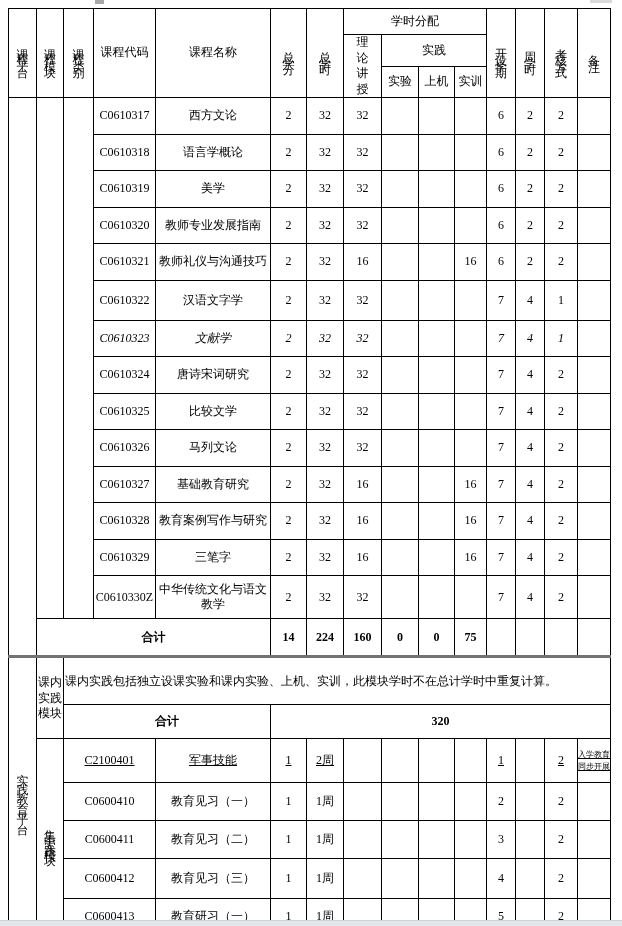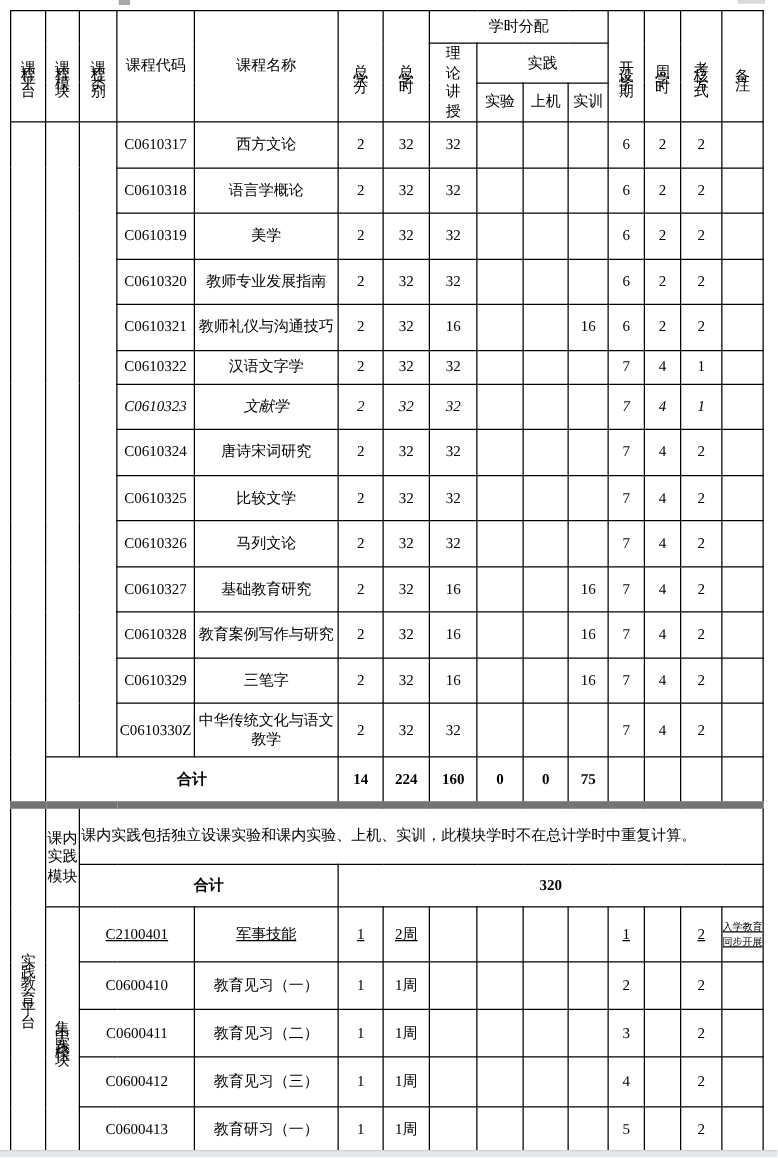--- a/index.html
+++ b/index.html
@@ -25,21 +25,21 @@
   thead tr{height:26px;}
   .bold{font-weight:bold;}
   .code-cell{font-size:12px;font-family:"Liberation Serif","DejaVu Serif",serif;}
   .note-cell{text-align:left;padding:0 1px;}
   .remark-cell{font-size:8px;line-height:1.5;padding:0;letter-spacing:0;}
   .pad-2ch{padding:0 7px;}
   .vtext{writing-mode:vertical-rl;text-orientation:upright;display:inline-block;line-height:1;}
   .head-v .vtext{letter-spacing:6px;}
   .vspread .vtext{letter-spacing:10px;}
   .vspread2 .vtext{letter-spacing:5px;}
-  .section-sep td{border-top:6px solid #737373;}
+  .section-sep td{border-top:3px solid #737373;}
 </style>
 </head>
 <body>
 
 <div class="page">
   <div class="pagebreak-mark"></div>
   <div class="pagebreak-mark2"></div>
 
   <table class="curriculum">
     <colgroup>
@@ -151,21 +151,21 @@
           <td>32</td>
           <td>16</td>
           <td></td>
           <td></td>
           <td>16</td>
           <td>6</td>
           <td>2</td>
           <td>2</td>
           <td></td>
         </tr>
-        <tr style="height: 27px; padding-left: 32px;">
+        <tr style="height: 40px; padding-left: 32px;">
           <td class="code-cell">C0610322</td>
           <td>汉语文字学</td>
           <td>2</td>
           <td>32</td>
           <td>32</td>
           <td></td>
           <td></td>
           <td></td>
           <td>7</td>
           <td>4</td>

